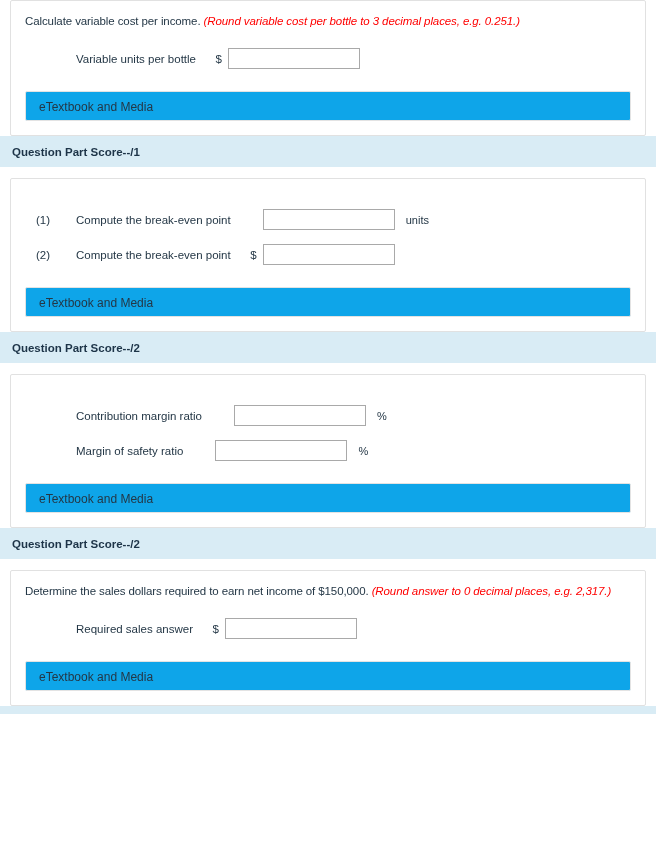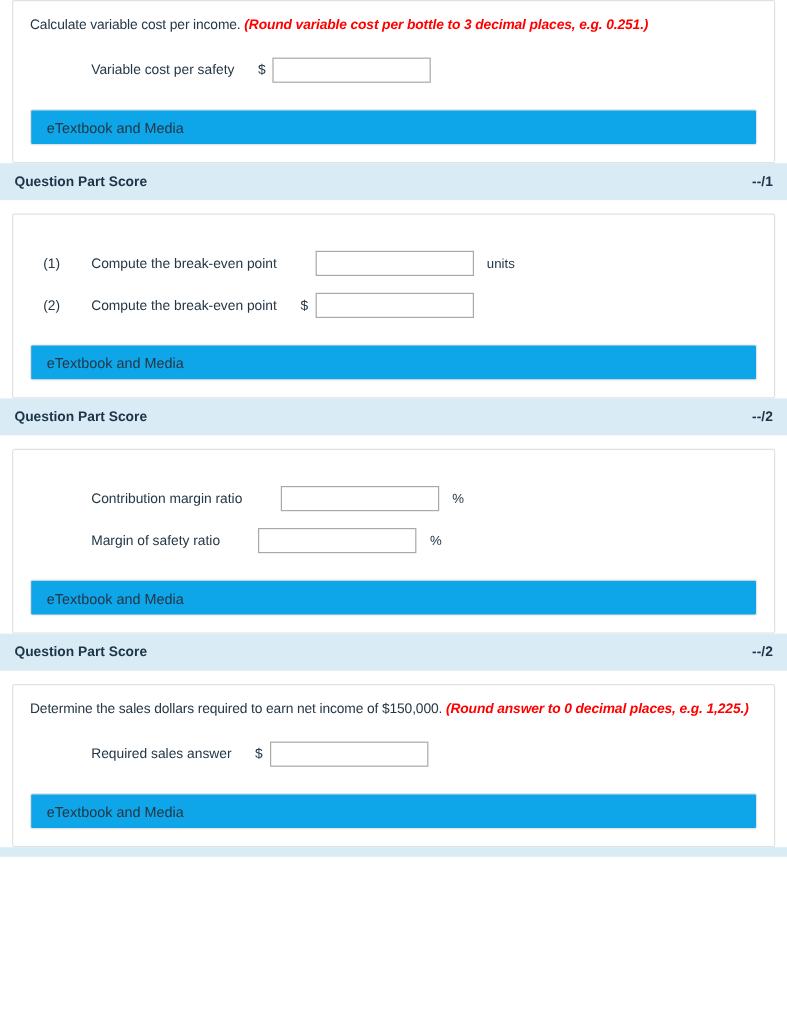--- a/index.html
+++ b/index.html
@@ -44,21 +44,21 @@
   
   .prompt {
     font-size: 11.5px;
     line-height: 17px;
     color: #243746;
     margin: 0 0 4px 0;
     letter-spacing: -0.1px;
   }
   .prompt .hint {
     color: #ff0000;
-    font-weight: bold;
+    font-weight: normal;
     font-style: italic;
   }
 
   
   .rows {
     margin: 18px 0 0 0;
   }
   .row {
     display: flex;
     align-items: center;
@@ -117,21 +117,20 @@
     color: #243746;
     box-sizing: border-box;
   }
 
   
   .score-bar {
     background: #d9ecf5;
     height: 31px;
     display: flex;
     align-items: center;
-    justify-content: space-between;
     padding: 0 12px 0 12px;
     box-sizing: border-box;
     font-size: 11.5px;
     font-weight: bold;
     color: #1d3448;
     margin: 0;
     width: 656px;
   }
   .score-bar .score-value {
     font-weight: bold;
@@ -146,21 +145,21 @@
 </head>
 <body>
 
 <div class="page" id="page-root">
     <div class="part">
       <div class="part-body">
         <p class="prompt"><span>Calculate variable cost per income.</span> <span class="hint">(Round variable cost per bottle to 3 decimal places, e.g. 0.251.)</span></p>
         <div class="rows">
           <div class="row">
             <span class="row-num"></span>
-            <span class="row-label">Variable cost per safety</span>
+            <span class="row-label">Variable units per bottle</span>
             <span class="spacer-dollar" style="width: 26px;">$</span>
             <input class="answer-input" type="text" value="" placeholder="" style="width: 132px;">
           </div>
         </div>
         <div class="etextbook">eTextbook and Media</div>
       </div>
     </div>
     <div class="score-bar">
       <span class="score-label">Question Part Score</span>
       <span class="score-value">--/1</span>
@@ -212,21 +211,21 @@
         <div class="etextbook">eTextbook and Media</div>
       </div>
     </div>
     <div class="score-bar">
       <span class="score-label">Question Part Score</span>
       <span class="score-value">--/2</span>
     </div>
     <div class="part-gap"></div>
     <div class="part">
       <div class="part-body">
-        <p class="prompt"><span>Determine the sales dollars required to earn net income of $150,000.</span> <span class="hint">(Round answer to 0 decimal places, e.g. 1,225.)</span></p>
+        <p class="prompt"><span>Determine the sales dollars required to earn net income of $150,000.</span> <span class="hint">(Round answer to 0 decimal places, e.g. 2,317.)</span></p>
         <div class="rows">
           <div class="row">
             <span class="row-num"></span>
             <span class="row-label">Required sales answer</span>
             <span class="spacer-dollar" style="width: 26px;">$</span>
             <input class="answer-input" type="text" value="" placeholder="" style="width: 132px;">
           </div>
         </div>
         <div class="etextbook">eTextbook and Media</div>
       </div>

